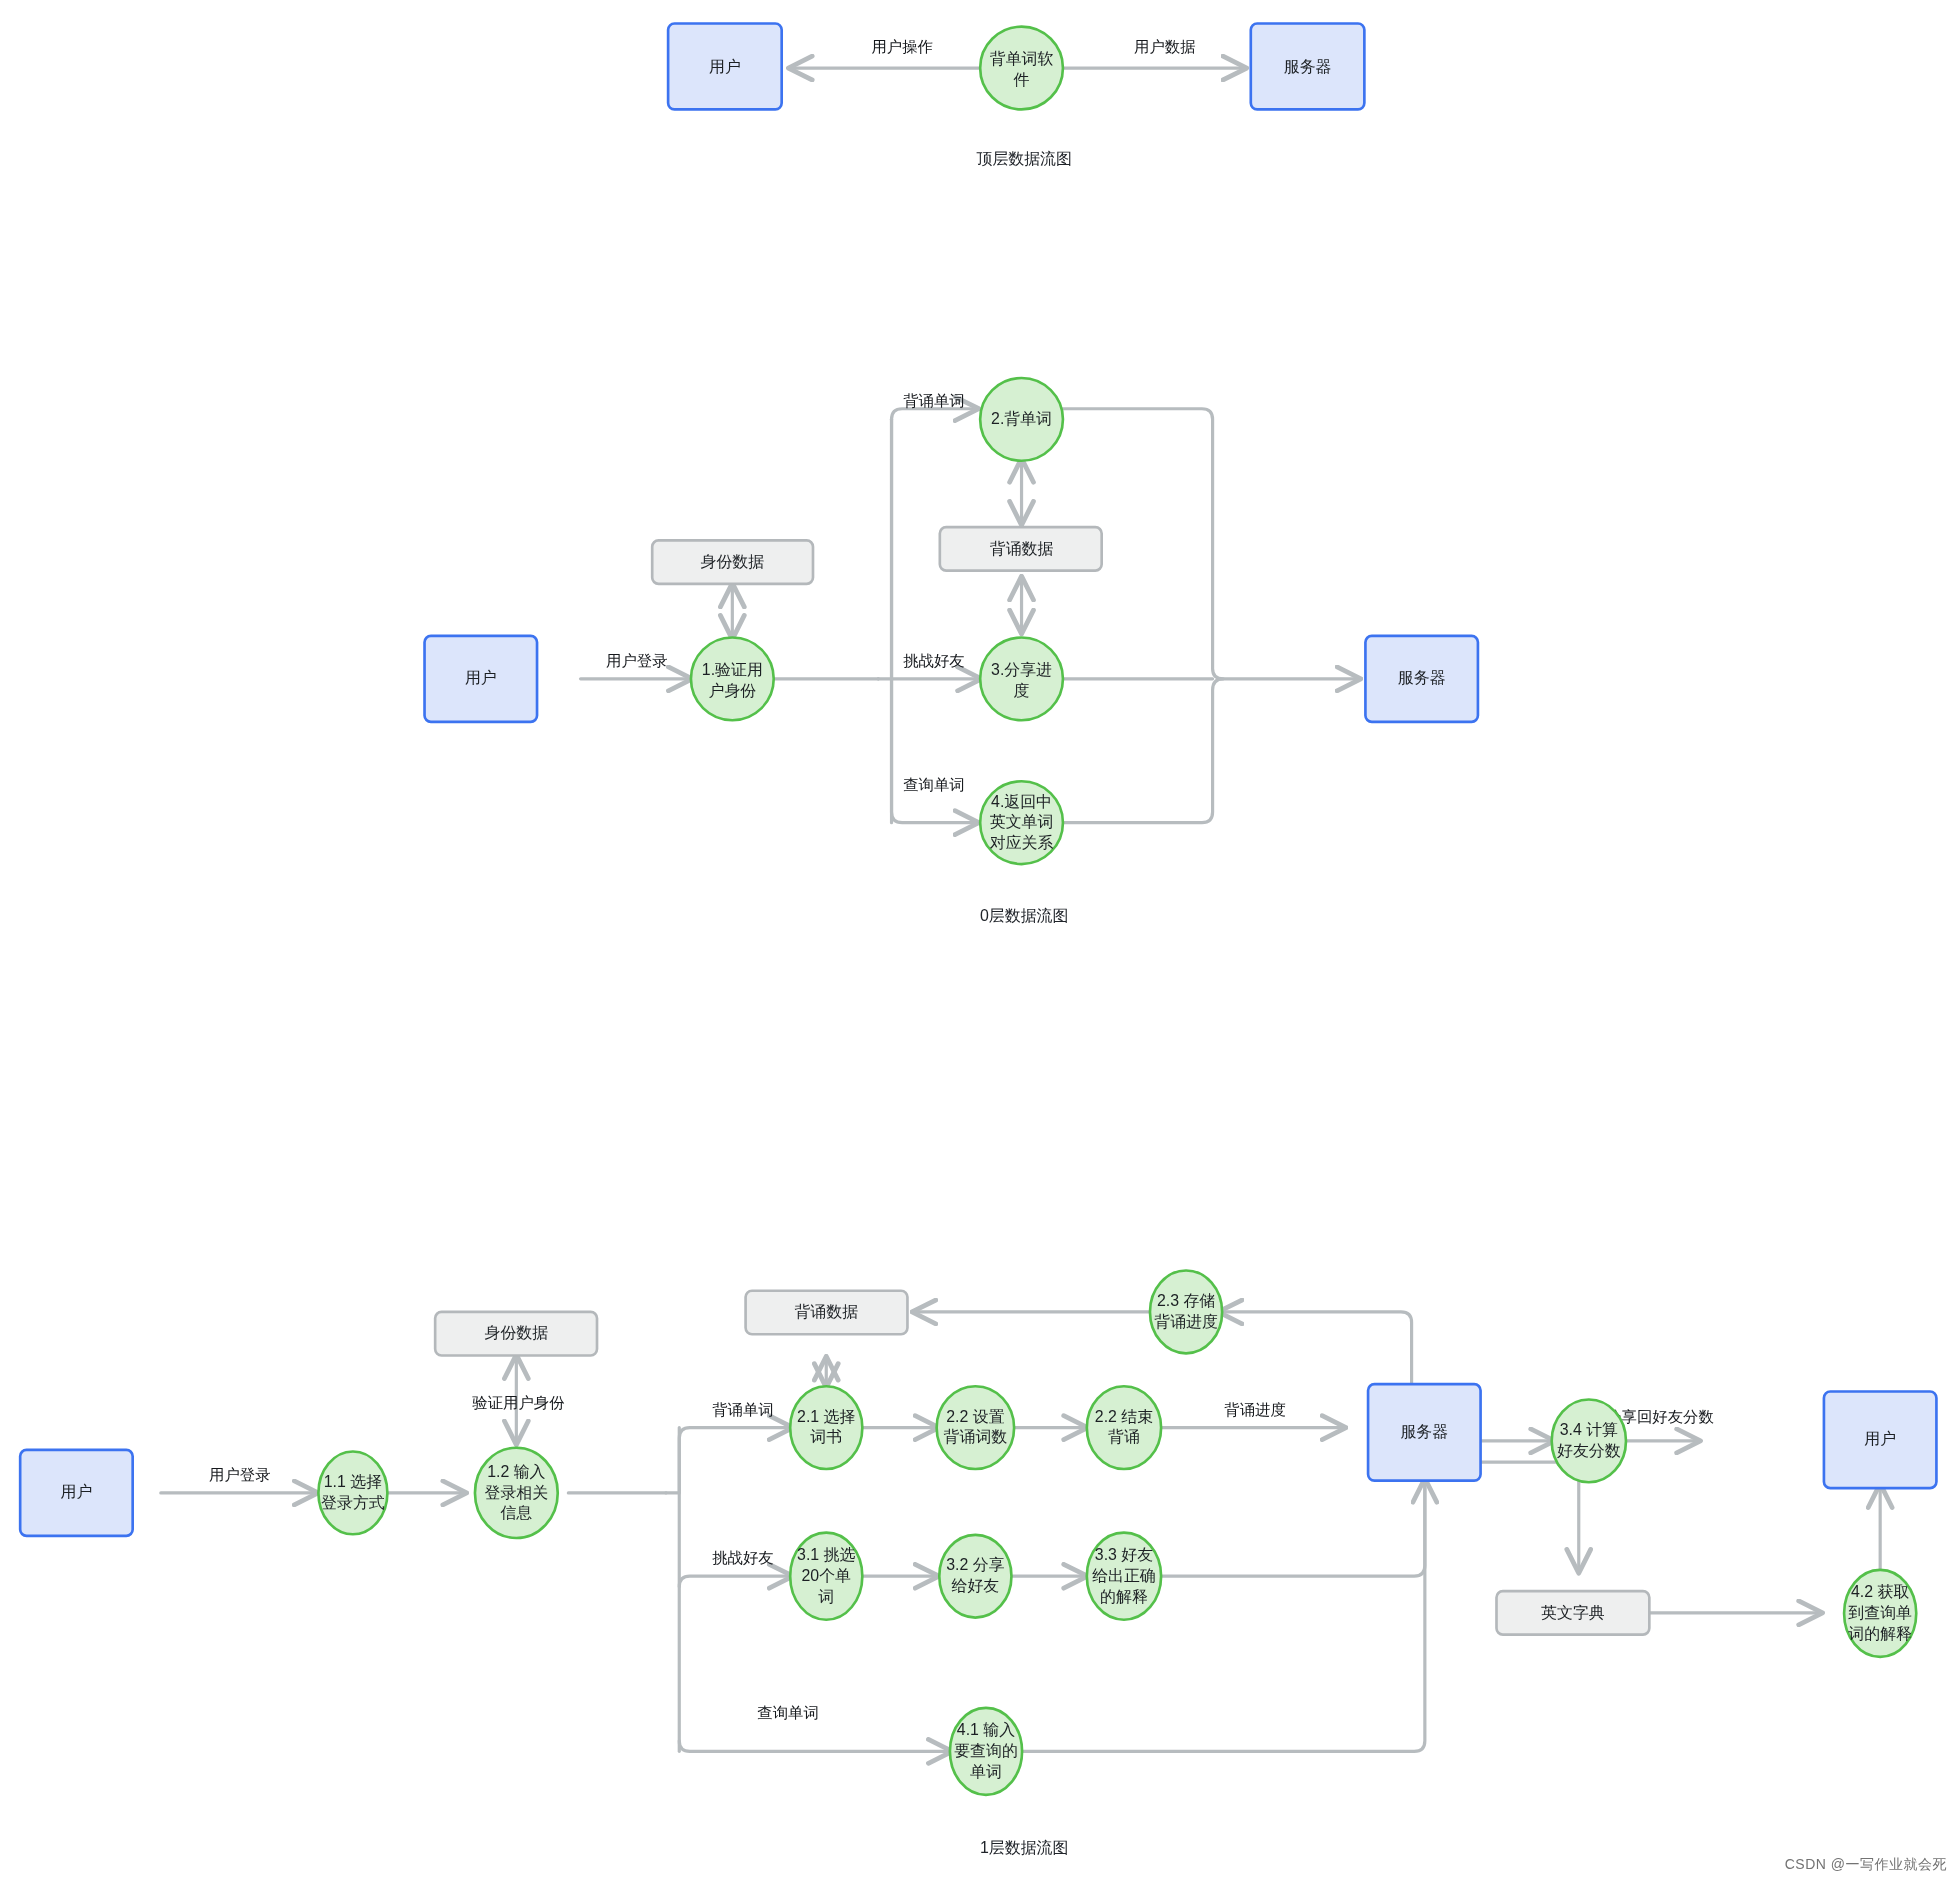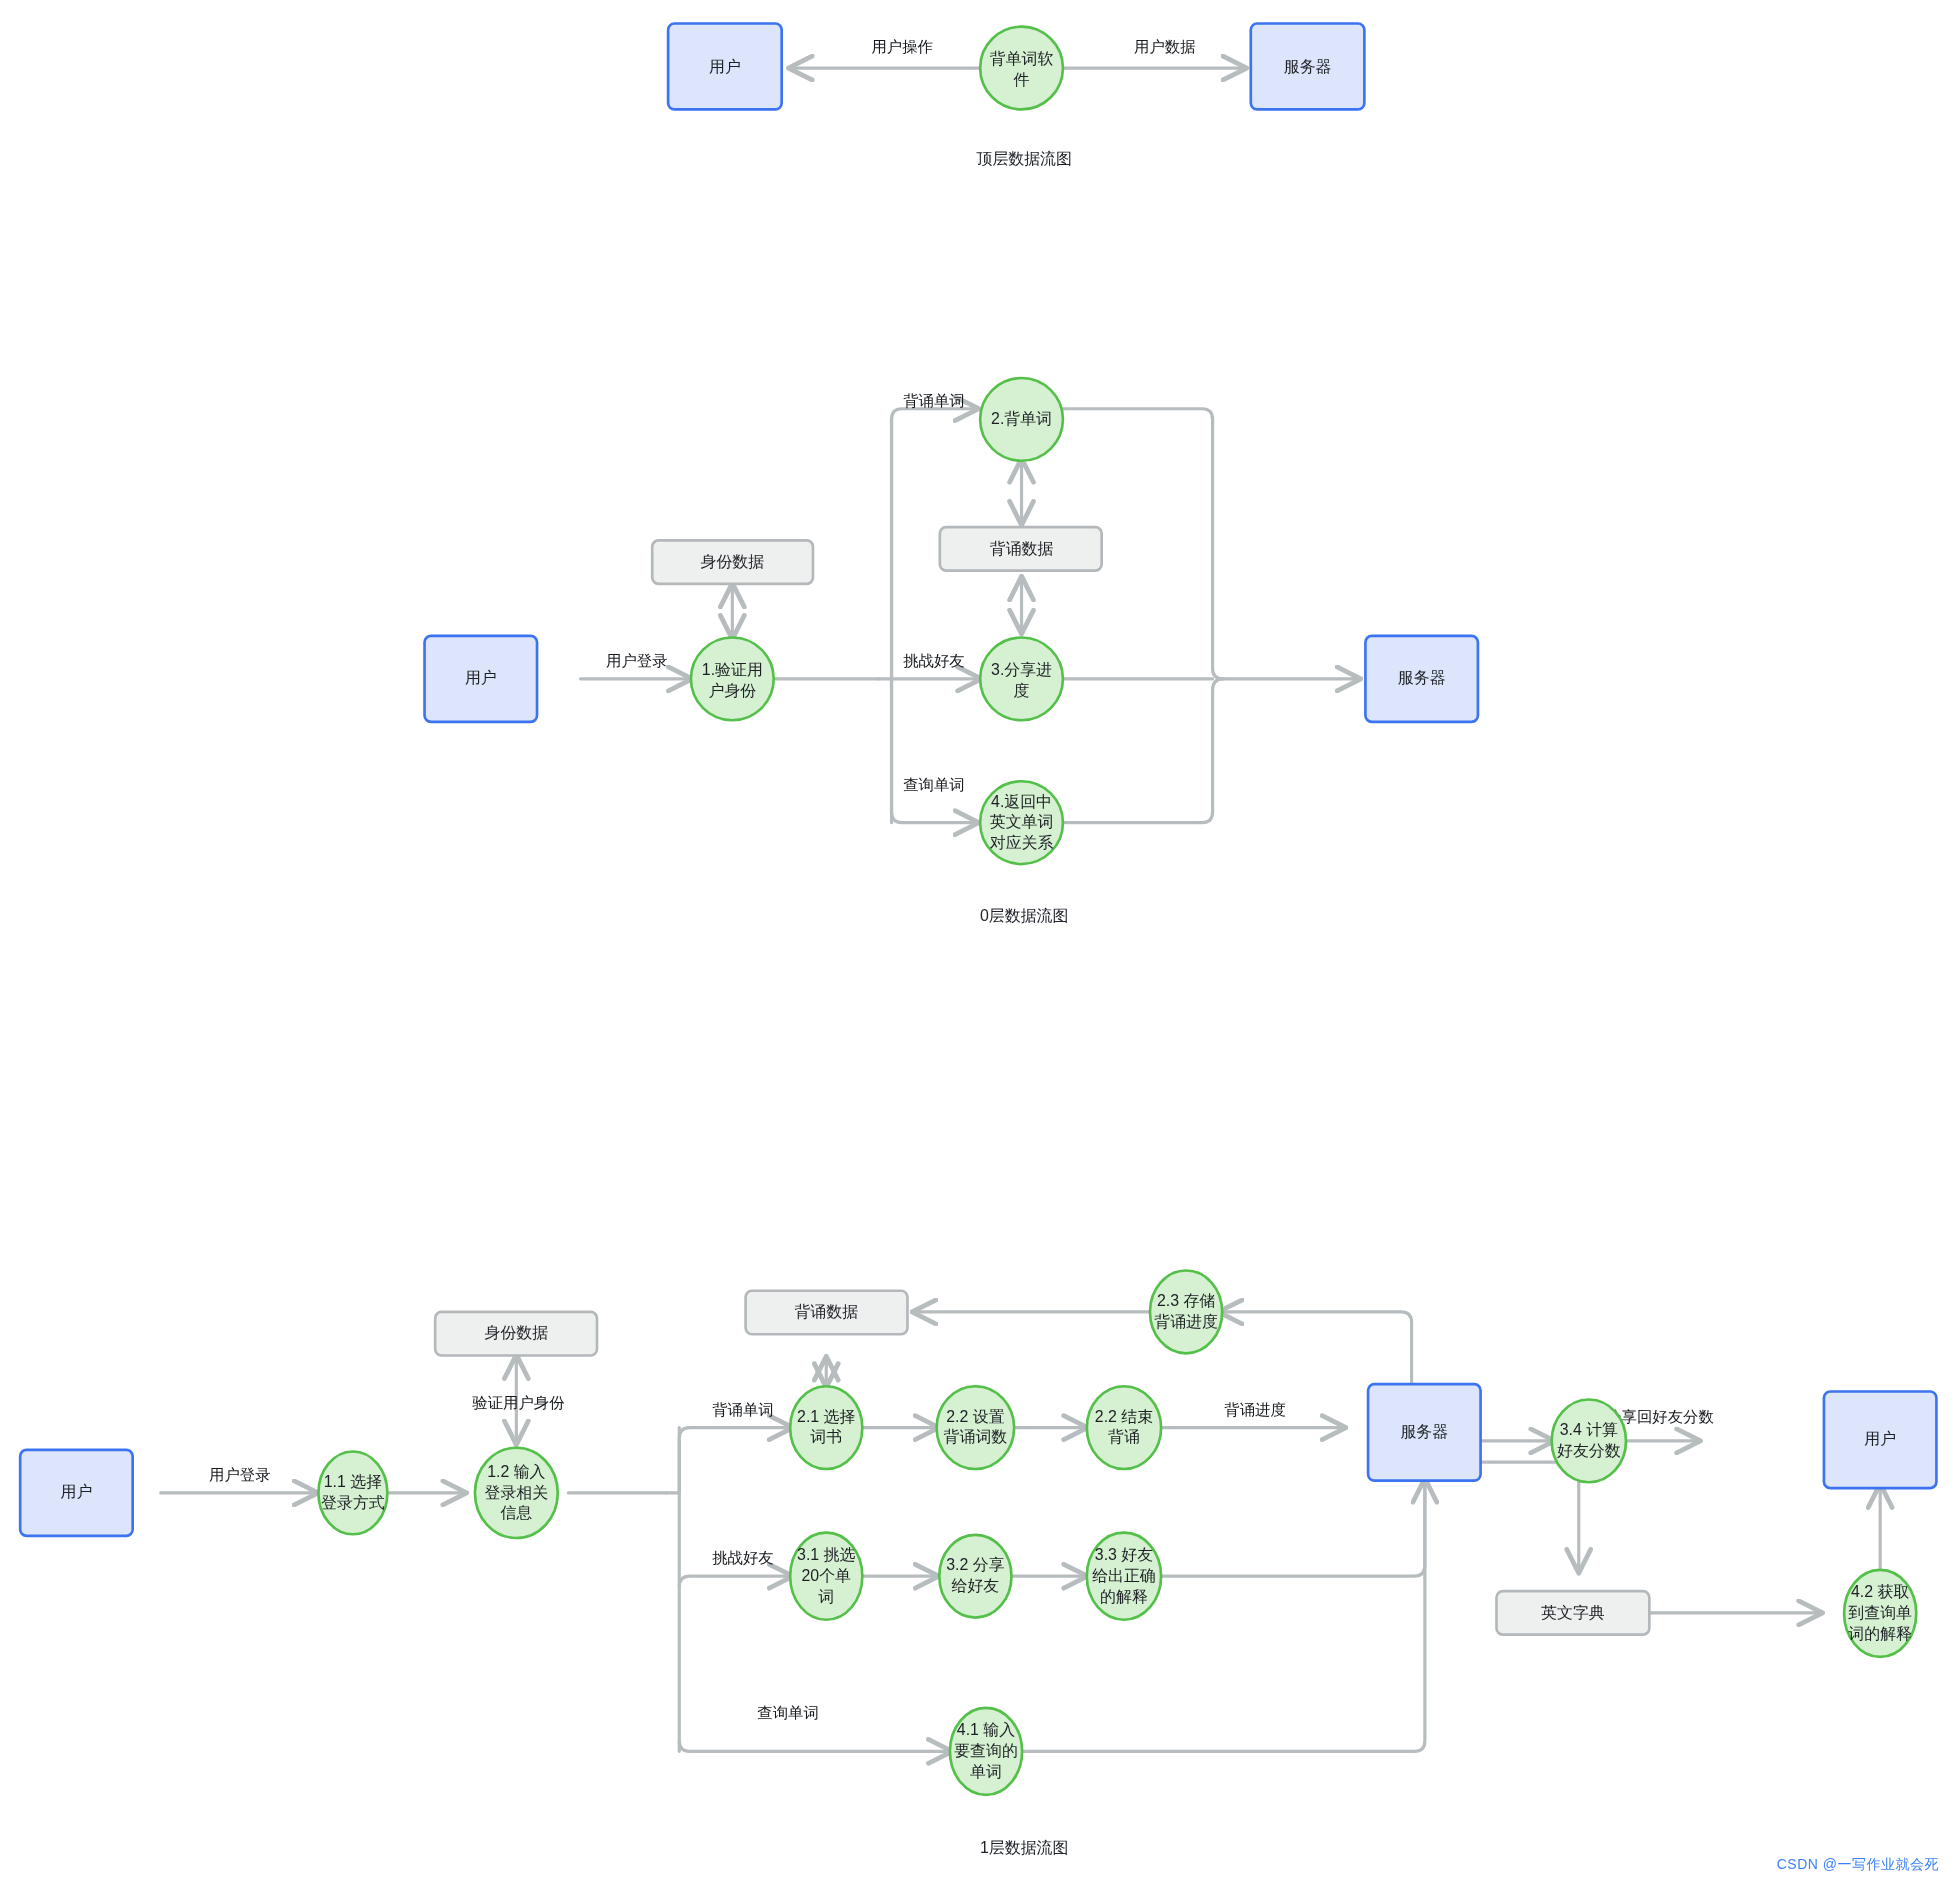--- a/index.html
+++ b/index.html
@@ -62,23 +62,23 @@
   }
   .caption {
     fill: #20242a;
     font-family: "Liberation Sans", "DejaVu Sans", sans-serif;
     font-size: 30px;
     text-anchor: middle;
     dominant-baseline: middle;
   }
   .watermark {
     position: absolute;
-    right: 16px;
+    right: 8px;
     bottom: 8.5px;
-    color: #3b82f6;
+    color: #737373;
     font-size: 14px;
     font-family: "Liberation Sans", "DejaVu Sans", sans-serif;
     letter-spacing: 0.5px;
     user-select: none;
   }
 </style>
 </head>
 <body>
 
 <div id="canvas">

